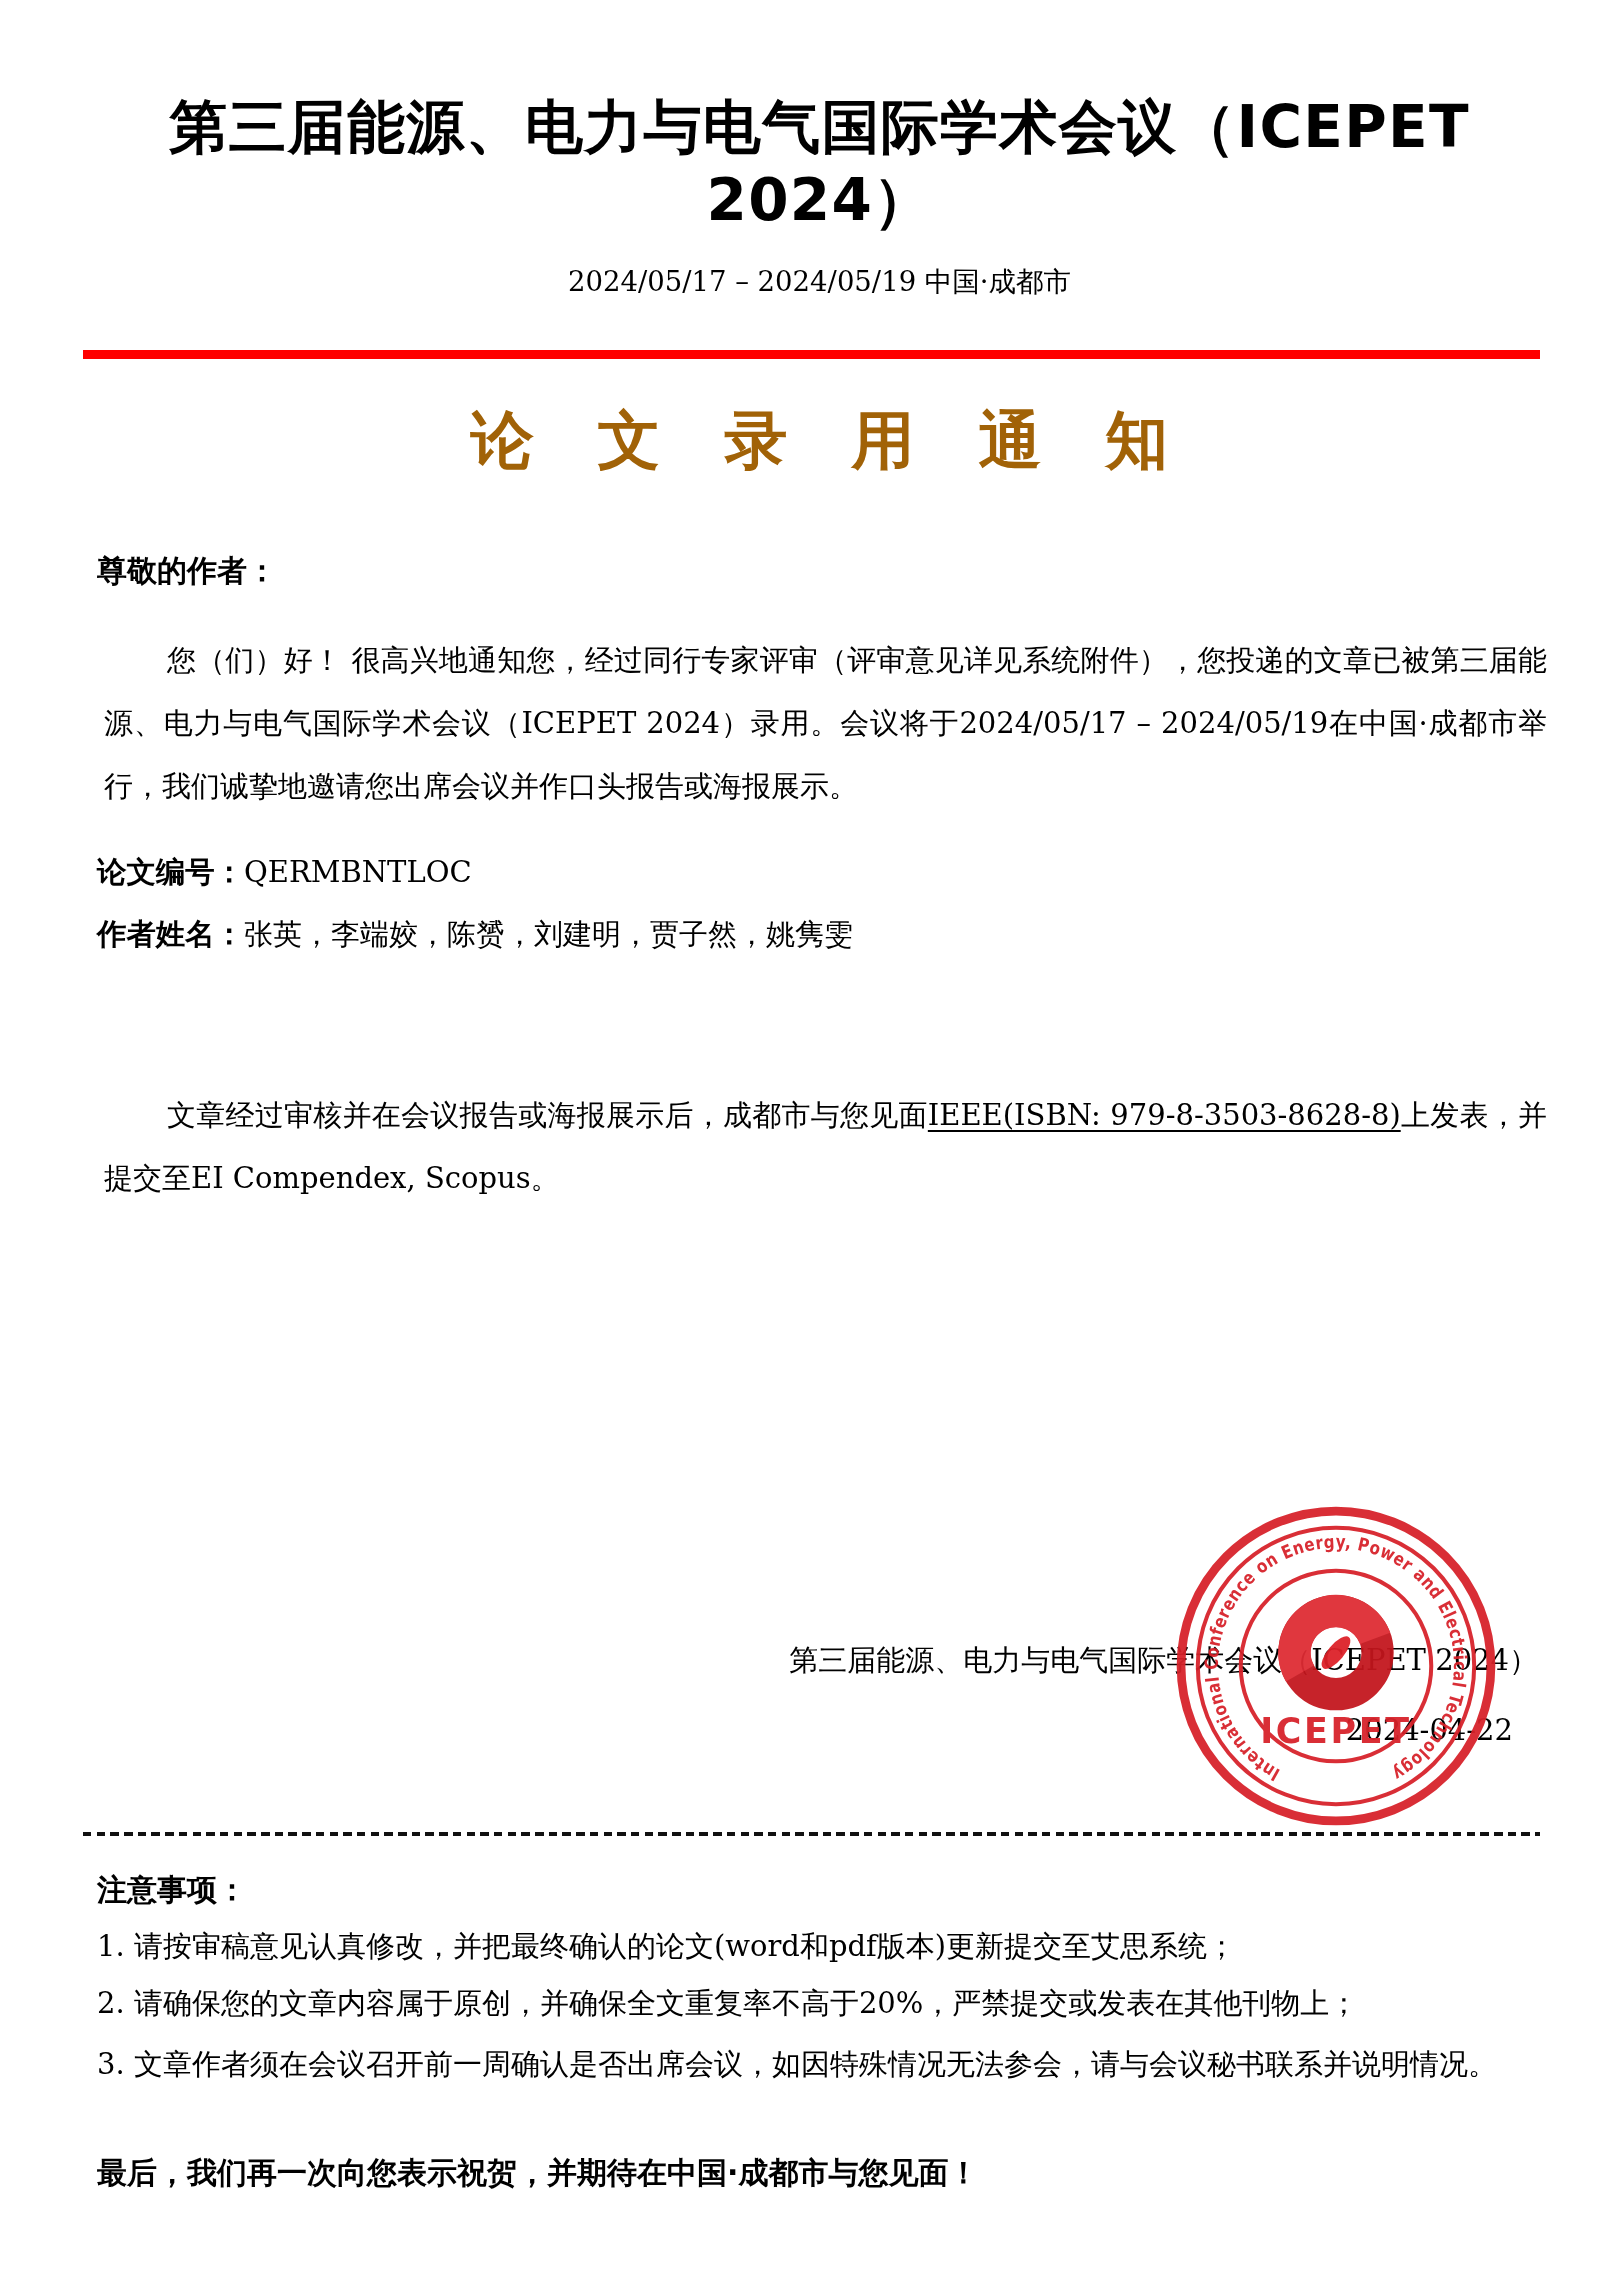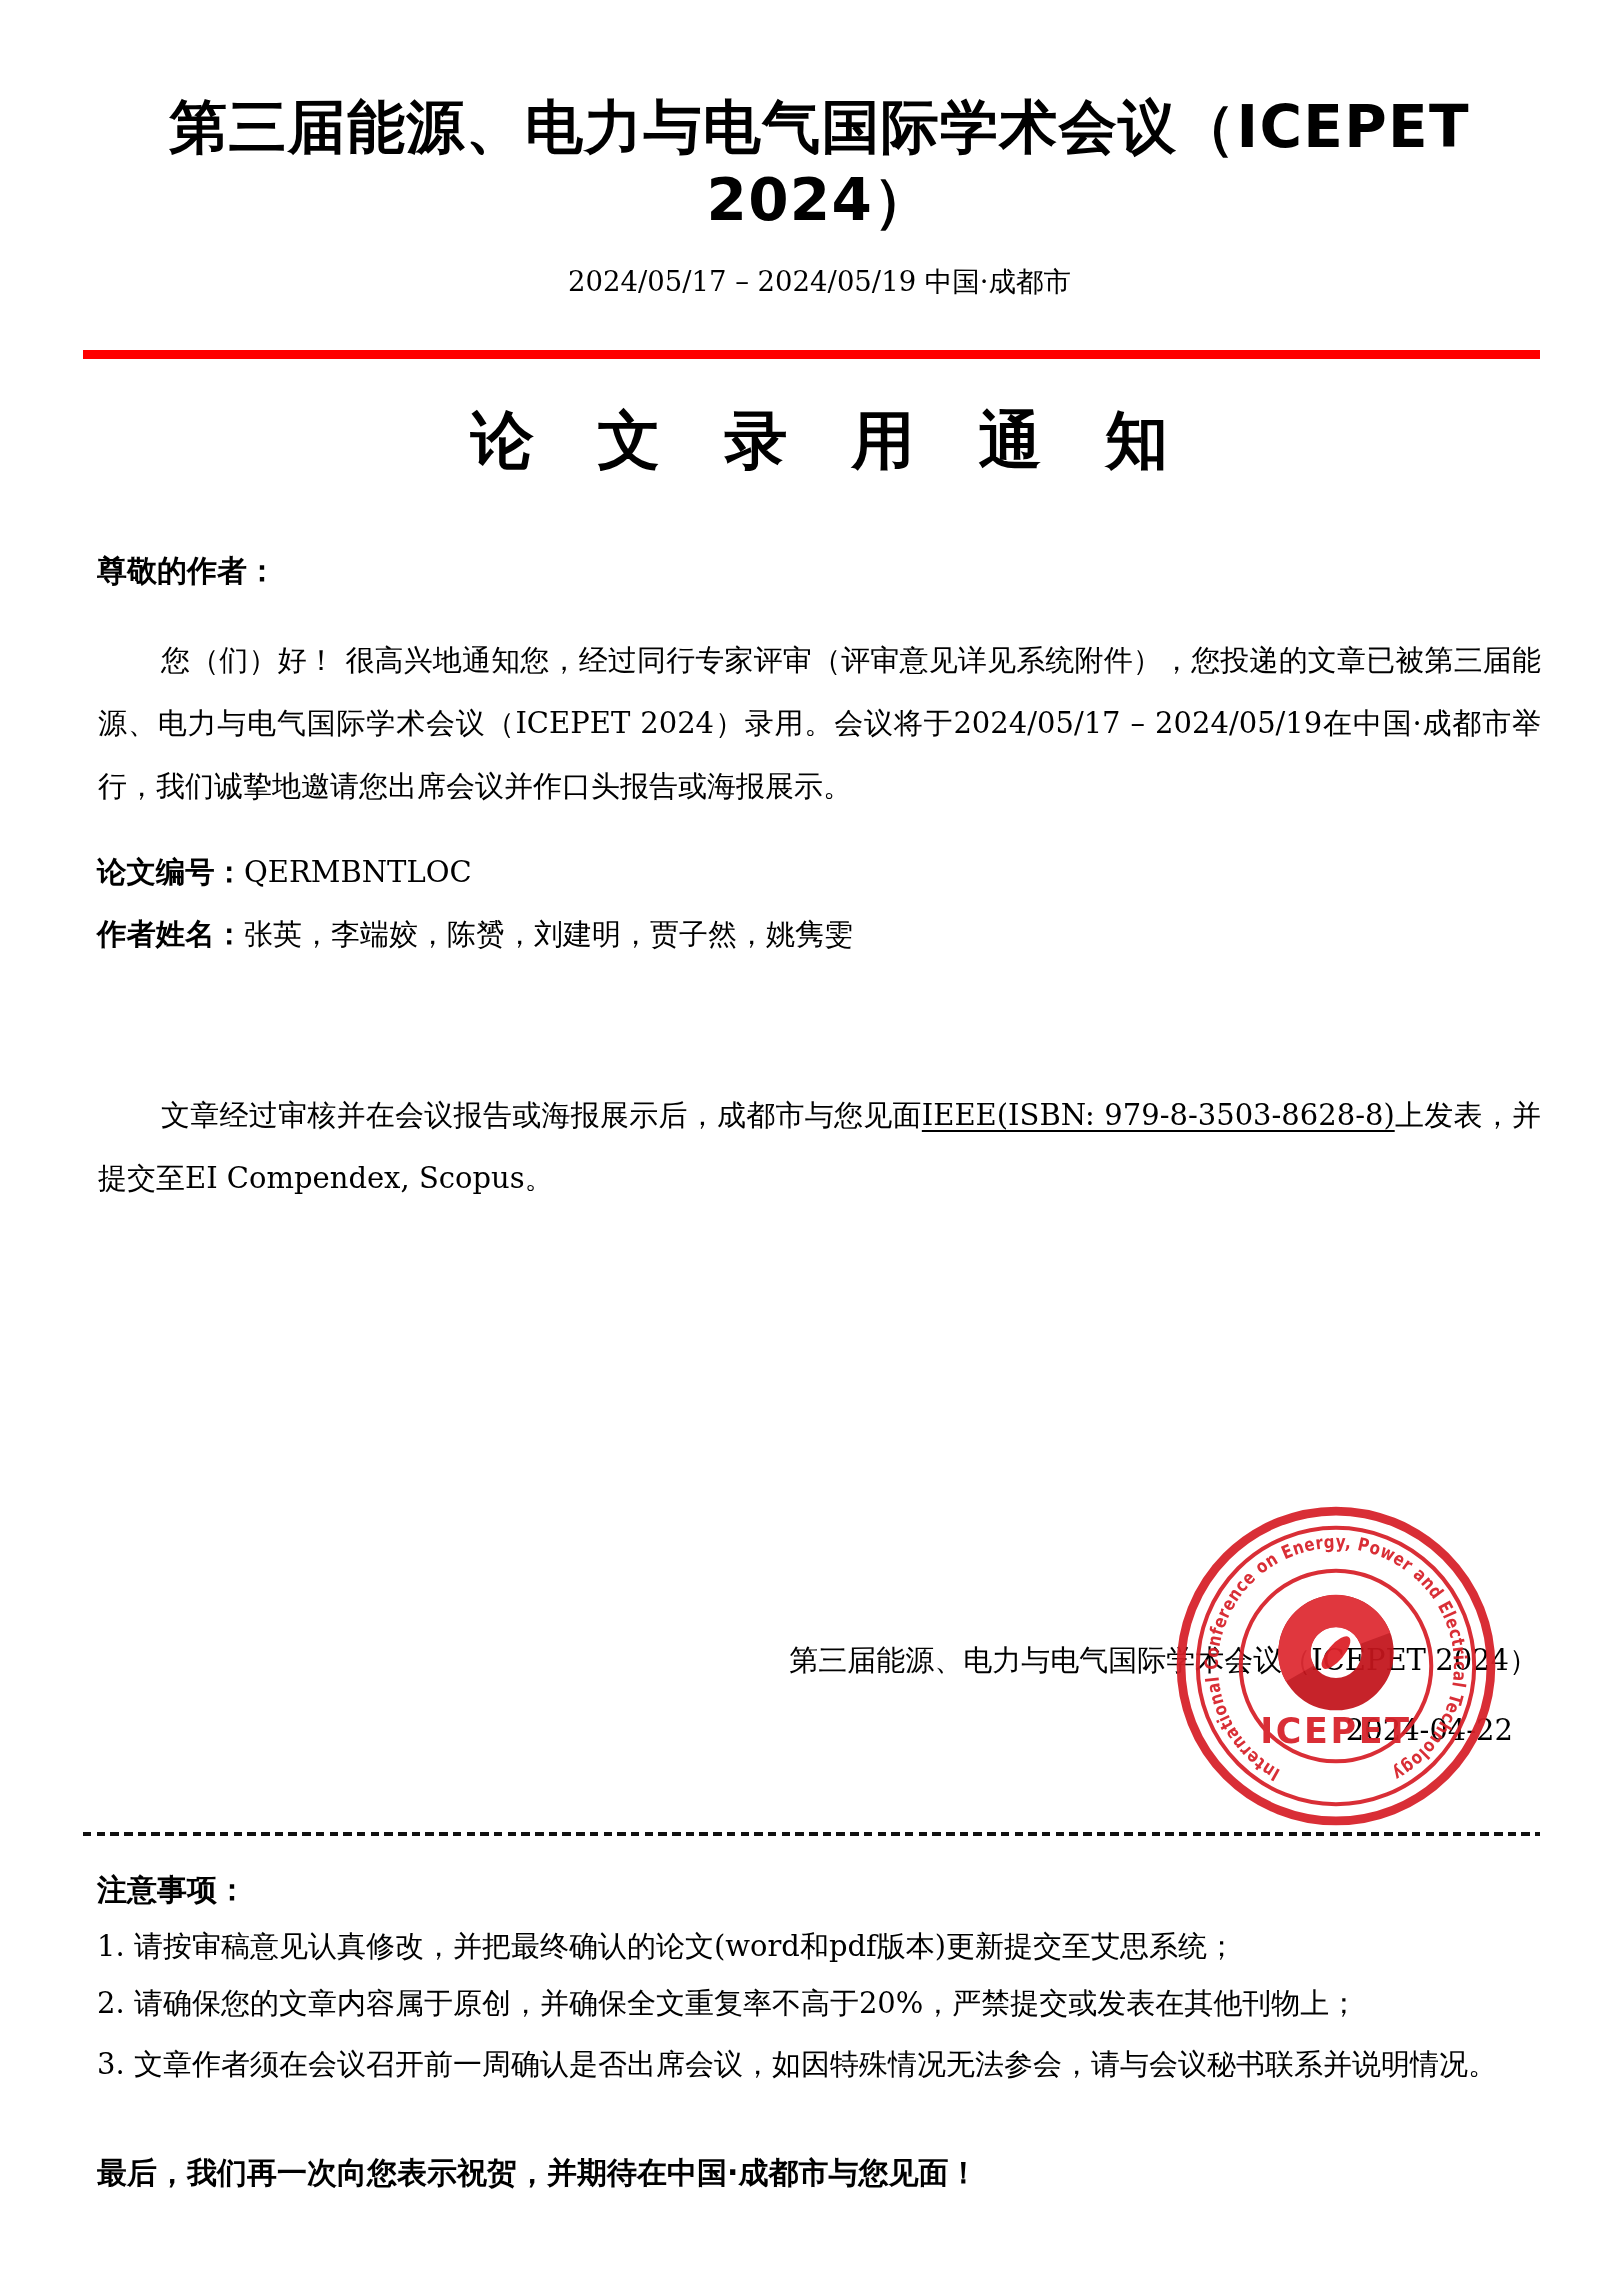--- a/index.html
+++ b/index.html
@@ -11,24 +11,24 @@
   }
   .abs { position:absolute; }
   .heiB { font-family:"DejaVu Sans","Liberation Sans",sans-serif; font-weight:bold; }
   .center { text-align:center;padding-left:16px; }
   .justify { text-align:justify; }
 
   #title { top:91px; left:0; width:1623px; font-size:58px; line-height:73px;
            letter-spacing:1.3px; font-weight:900; }
   #dateline { top:263px; left:0; width:1623px; font-size:27.5px; line-height:37px; }
   #redline { top:350px; left:83px; width:1457px; height:8.5px; background:#fe0000; }
-  #notice { top:400px; left:0; width:1623px; color:#000000; font-size:63px;
+  #notice { top:400px; left:0; width:1623px; color:#a16207; font-size:63px;
             line-height:81px; letter-spacing:21px; text-indent:21px; }
   #salutation { top:554px; left:97px; font-size:30px; line-height:39px;font-family:Liberation Mono, monospace; }
-  .body-par { left:98px; width:1443px; font-size:29px; line-height:63px;
+  .body-par { left:104px; width:1443px; font-size:29px; line-height:63px;
               text-indent:63px; }
   #para1 { top:629px; }
   #para2 { top:1084px; }
   .u { text-decoration:underline; text-decoration-thickness:2px; text-underline-offset:4.6px; }
   .meta-line { left:97px; width:1443px; font-size:29px; line-height:37px; }
   #line-id { top:854px; }
   #line-authors { top:916px; }
   #line-title { top:970px; line-height:38px; }
   .meta-label { font-family:"DejaVu Sans","Liberation Sans",sans-serif;
                 font-weight:bold; font-size:29.4px; }

